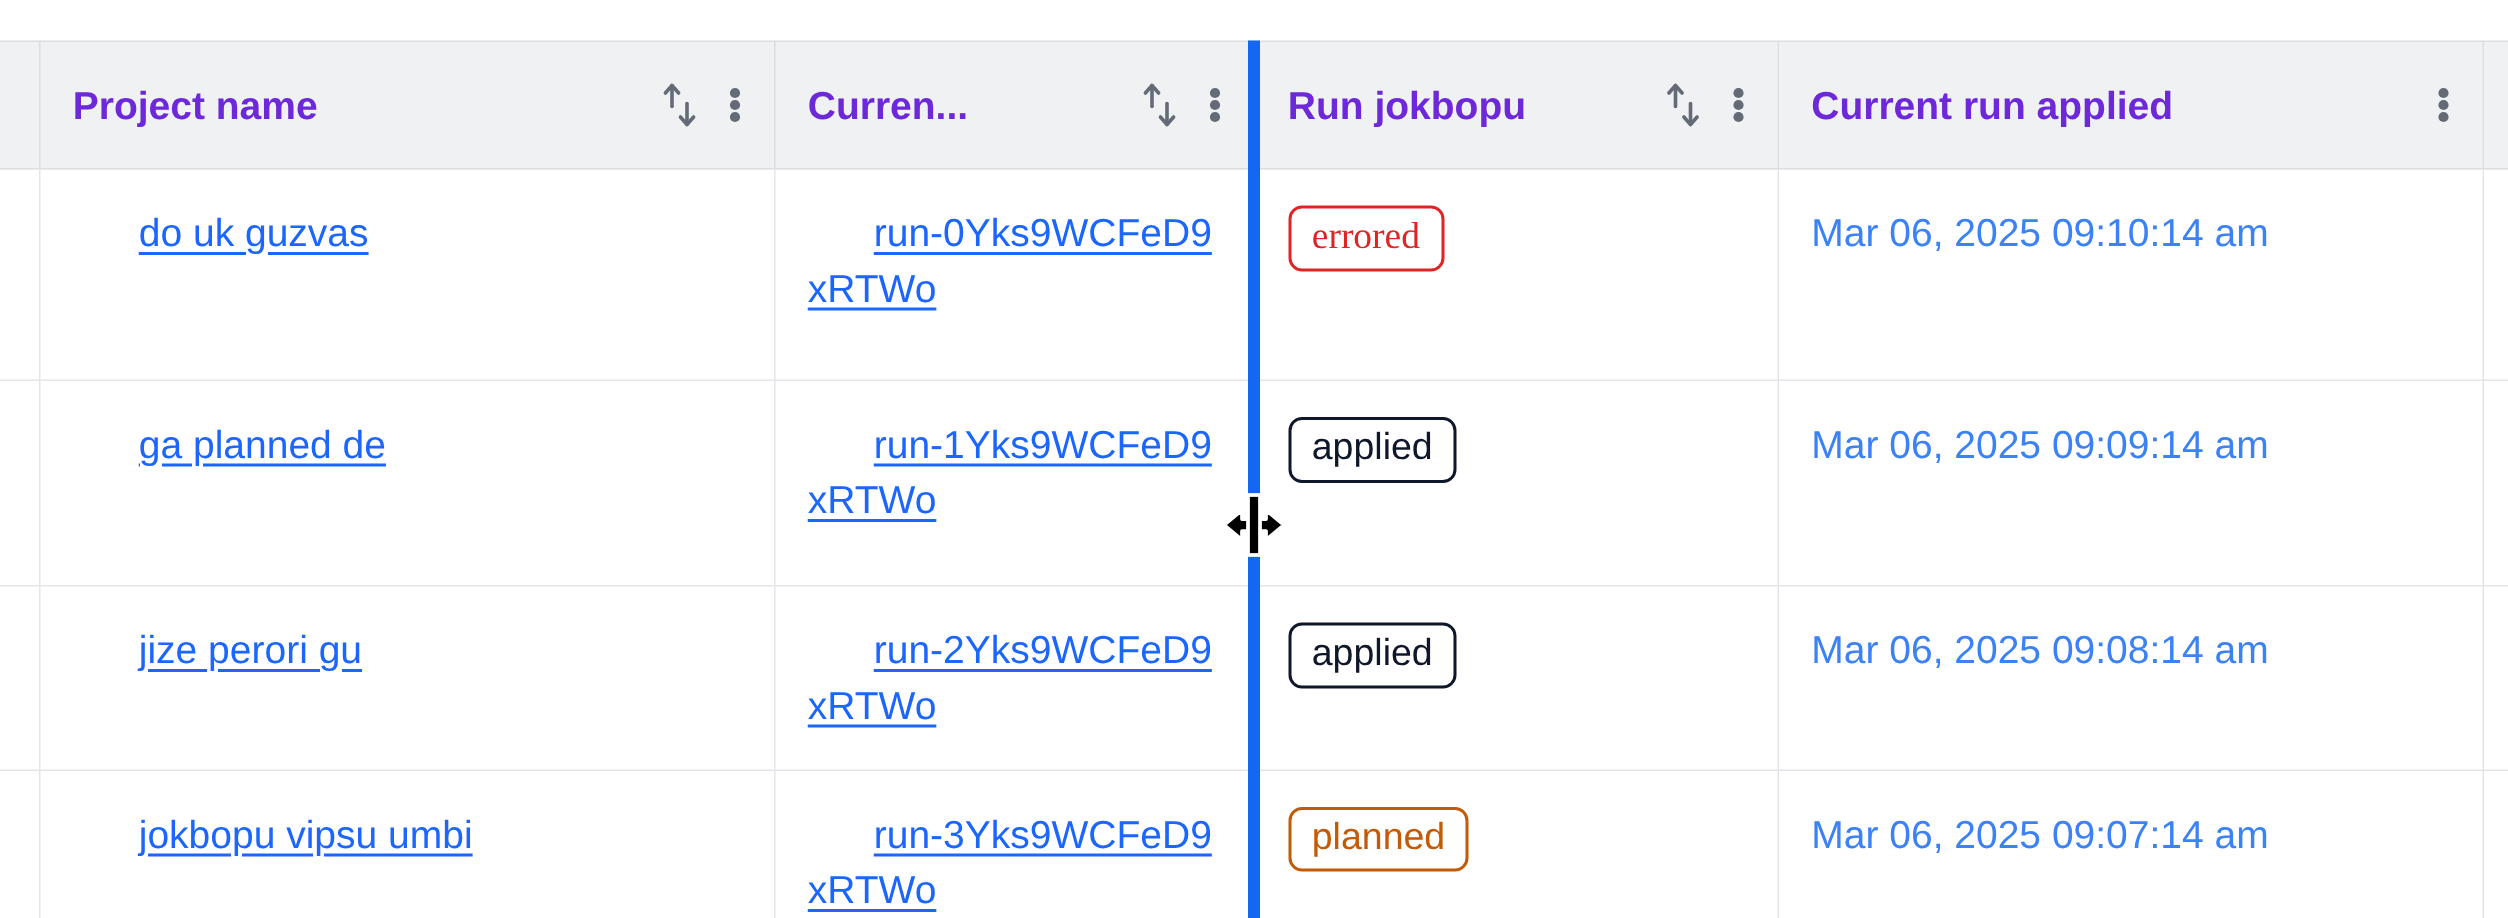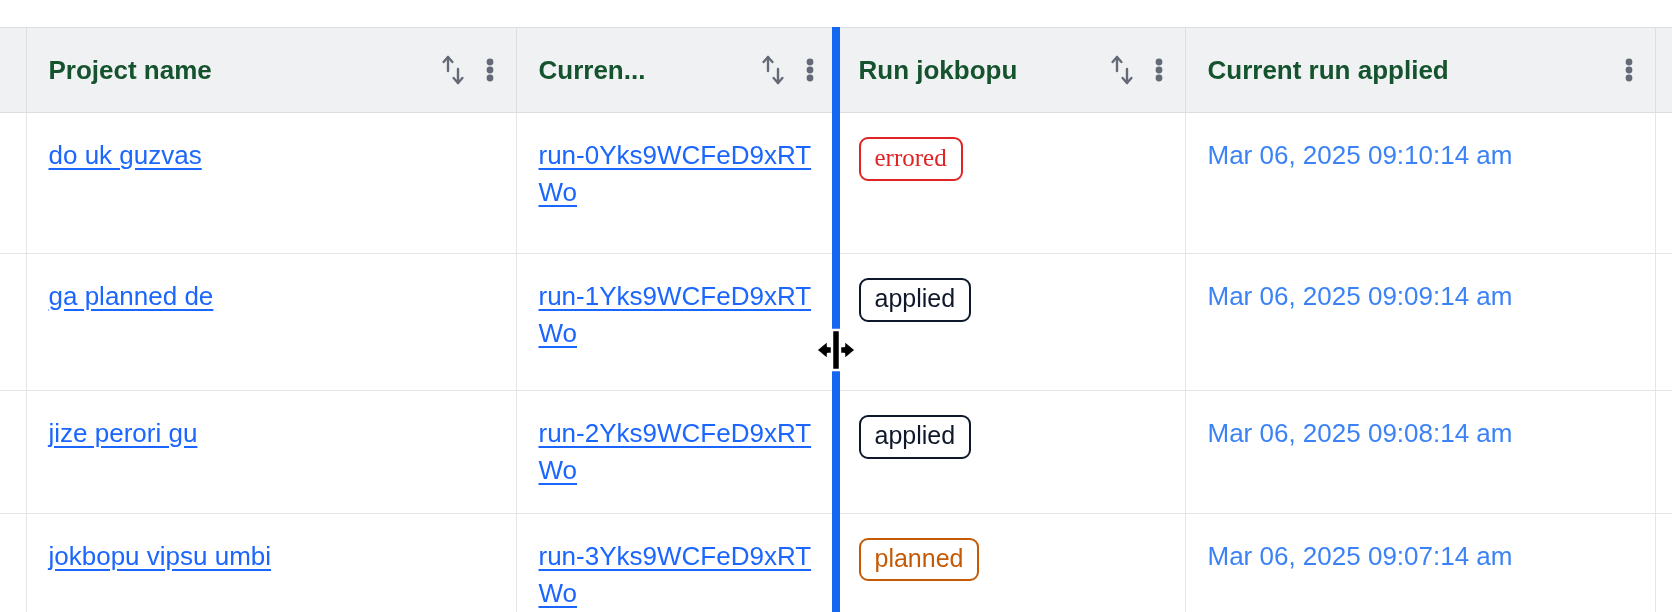--- a/index.html
+++ b/index.html
@@ -30,21 +30,21 @@
     border-right: 1px solid #dcdee1;
     padding: 0 22px;
     vertical-align: middle;
     text-align: left;
   }
   thead th.spacer { padding: 0; border-right: 1px solid #dcdee1; }
   .th-inner { display: flex; align-items: center; justify-content: space-between; gap: 10px; width: 100%; }
   .th-label {
     font-size: 26px;
     font-weight: bold;
-    color: #14532d;
+    color: #6d28d9;
     white-space: nowrap;
     overflow: hidden;
     text-overflow: clip;
   }
   .th-tools { display: flex; align-items: center; gap: 20px; flex: 0 0 auto; }
 
   .icon-sort { width: 26px; height: 34px; display: block; }
   .icon-kebab { width: 8px; height: 34px; display: block; }
 
   
@@ -63,20 +63,21 @@
   tbody tr.r3 { height: 107px; }
   tbody tr.r4 { height: 140px; }
 
   a.cell-link {
     color: #1b66ff;
     text-decoration: underline;
     text-underline-offset: 4px;
     font-size: 26px;
     word-break: break-all;
     cursor: pointer;
+    margin-left: 44px;
   }
   td.wrap-id { word-break: break-all; }
   td.date { white-space: nowrap; color: #3b82f6; }
 
   
   .badge {
     display: inline-block;
     border: 2px solid currentColor;
     border-radius: 9px;
     padding: 5px 14px 7px;

